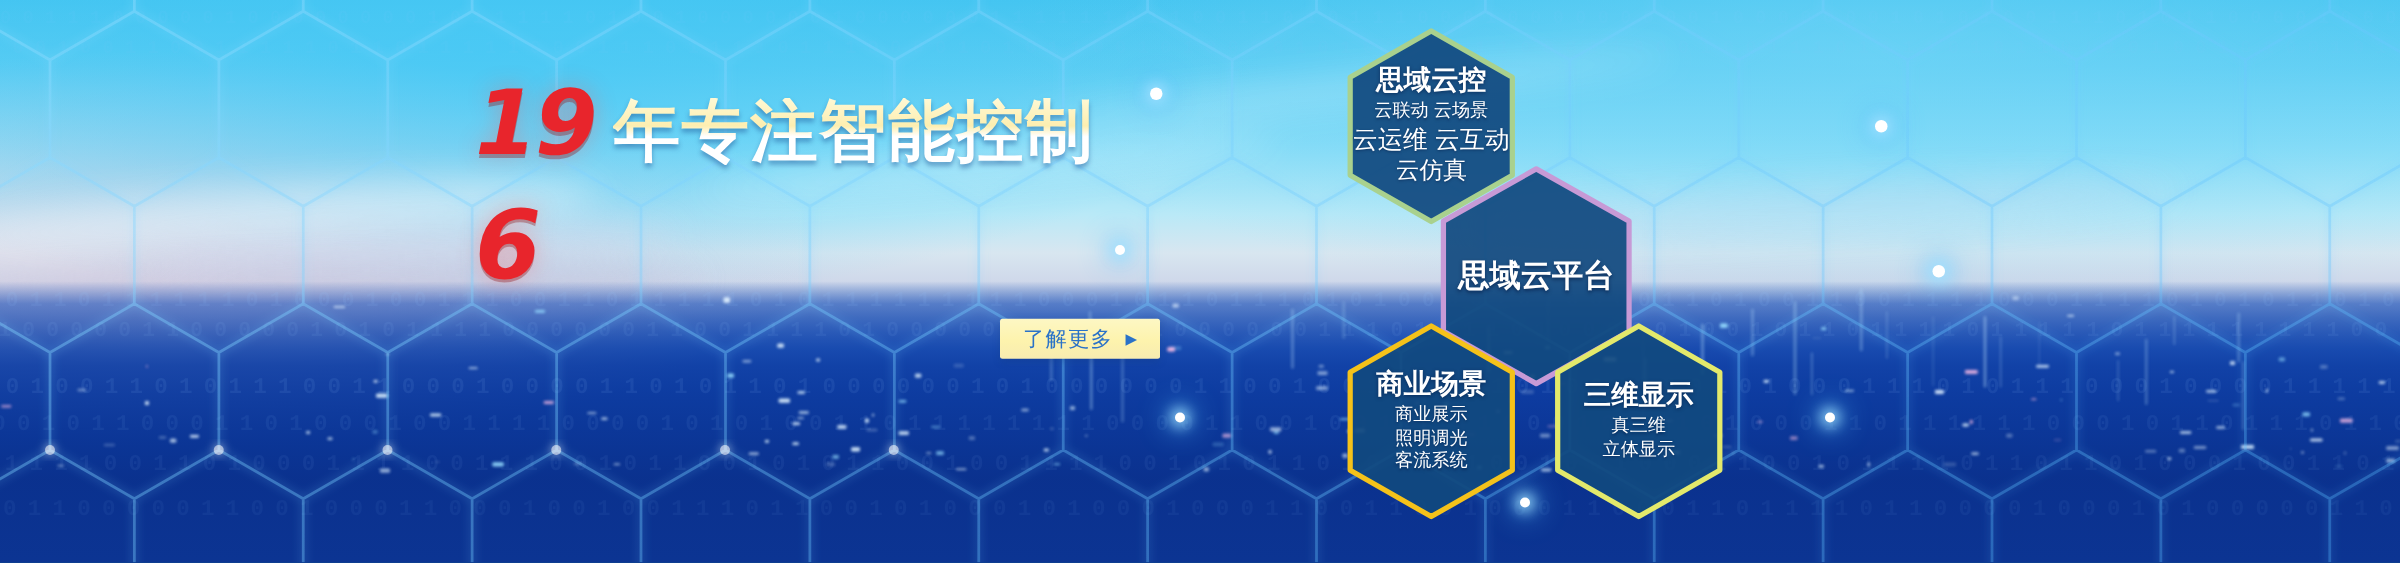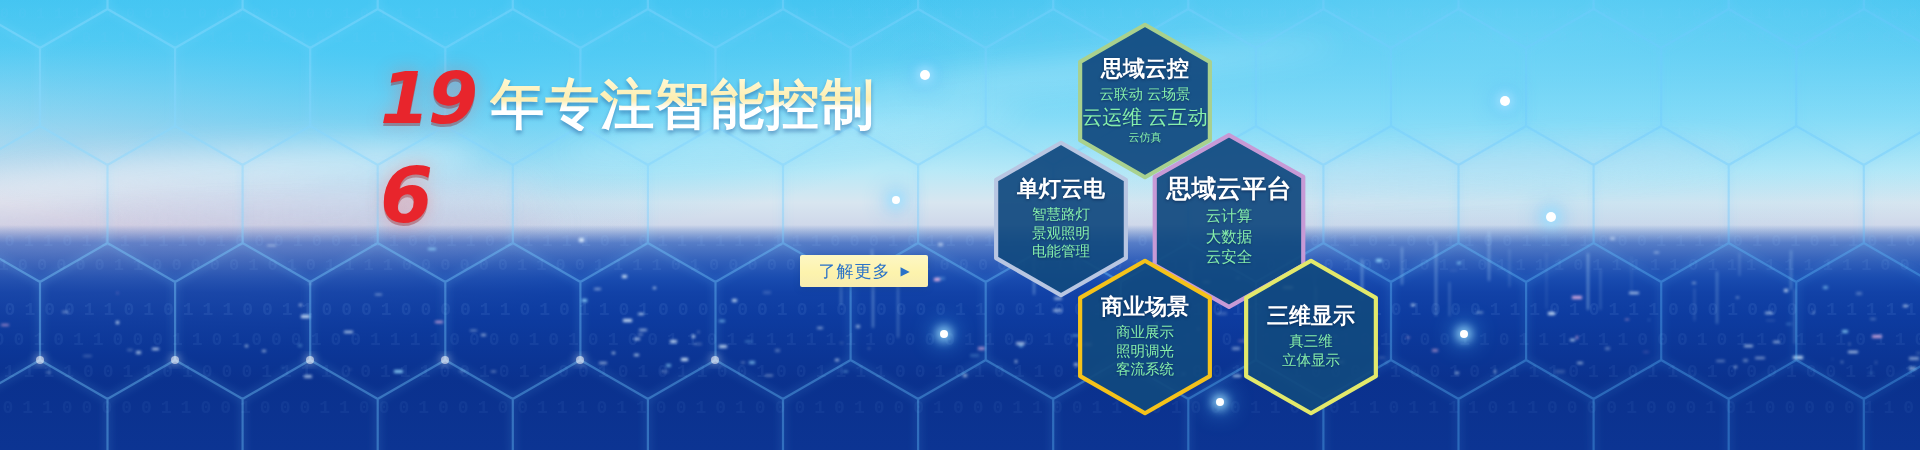--- a/index.html
+++ b/index.html
@@ -116,21 +116,21 @@
   }
   .hex svg{position:absolute;inset:0;width:100%;height:100%;overflow:visible;}
   .hex-body{position:relative;z-index:2;padding:0 6px;}
   .hex-title{
     color:#ffffff;font-weight:700;line-height:1.05;
     text-shadow:0 1px 3px rgba(0,20,60,.6);
     white-space:nowrap;
   }
   .hex-lines{margin-top:5px;}
   .hex-line{
-    color:#86efac;line-height:1.3;white-space:nowrap;
+    color:#ffffff;line-height:1.3;white-space:nowrap;
     text-shadow:0 1px 2px rgba(0,20,60,.5);
   }
 
   
   .node{
     position:absolute;border-radius:50%;background:#ffffff;
     box-shadow:0 0 10px 4px rgba(160,225,255,.85), 0 0 22px 8px rgba(80,190,255,.45);
   }
 </style>
 </head>
@@ -760,52 +760,32 @@
       <div class="hexwrap" style="left: 96px; top: 22px; width: 138px; height: 158px;">
         <div class="hex">
           <svg viewBox="0 0 100 115" preserveAspectRatio="none">
             <polygon points="50,2 97,29 97,86 50,113 3,86 3,29" fill="#11497f" fill-opacity="0.93" stroke="#a9d18e" stroke-width="4.2" stroke-linejoin="round" vector-effect="non-scaling-stroke"></polygon>
           </svg>
           <div class="hex-body">
             <div class="hex-title" style="font-size:22px">思域云控</div>
             <div class="hex-lines">
               <div class="hex-line" style="font-size:14.5px">云联动 云场景</div>
               <div class="hex-line" style="font-size:20px">云运维 云互动</div>
-              <div class="hex-line" style="font-size:11px">云仿真</div>
-            </div>
-          </div>
-        </div>
-      </div>
-      <div class="hexwrap" style="left: 12px; top: 140px; width: 138px; height: 158px;">
-        <div class="hex">
-          <svg viewBox="0 0 100 115" preserveAspectRatio="none">
-            <polygon points="50,2 97,29 97,86 50,113 3,86 3,29" fill="#11497f" fill-opacity="0.93" stroke="#b8c6e2" stroke-width="4.2" stroke-linejoin="round" vector-effect="non-scaling-stroke"></polygon>
-          </svg>
-          <div class="hex-body">
-            <div class="hex-title" style="font-size:22px">单灯云电</div>
-            <div class="hex-lines">
-              <div class="hex-line" style="font-size:14.5px">智慧路灯</div>
-              <div class="hex-line" style="font-size:14.5px">景观照明</div>
-              <div class="hex-line" style="font-size:14.5px">电能管理</div>
+              <div class="hex-line" style="font-size:19px">云仿真</div>
             </div>
           </div>
         </div>
       </div>
       <div class="hexwrap" style="left: 170px; top: 132px; width: 158px; height: 178px;">
         <div class="hex">
           <svg viewBox="0 0 100 115" preserveAspectRatio="none">
             <polygon points="50,2 97,29 97,86 50,113 3,86 3,29" fill="#11497f" fill-opacity="0.93" stroke="#c79ad6" stroke-width="4.2" stroke-linejoin="round" vector-effect="non-scaling-stroke"></polygon>
           </svg>
           <div class="hex-body">
             <div class="hex-title" style="font-size:25px">思域云平台</div>
-            <div class="hex-lines">
-              <div class="hex-line" style="font-size:15.5px">云计算</div>
-              <div class="hex-line" style="font-size:15.5px">大数据</div>
-              <div class="hex-line" style="font-size:15.5px">云安全</div>
-            </div>
           </div>
         </div>
       </div>
       <div class="hexwrap" style="left: 262px; top: 258px; width: 138px; height: 158px;">
         <div class="hex">
           <svg viewBox="0 0 100 115" preserveAspectRatio="none">
             <polygon points="50,2 97,29 97,86 50,113 3,86 3,29" fill="#11497f" fill-opacity="0.93" stroke="#e3e96b" stroke-width="4.2" stroke-linejoin="round" vector-effect="non-scaling-stroke"></polygon>
           </svg>
           <div class="hex-body">
             <div class="hex-title" style="font-size:22px">三维显示</div>

